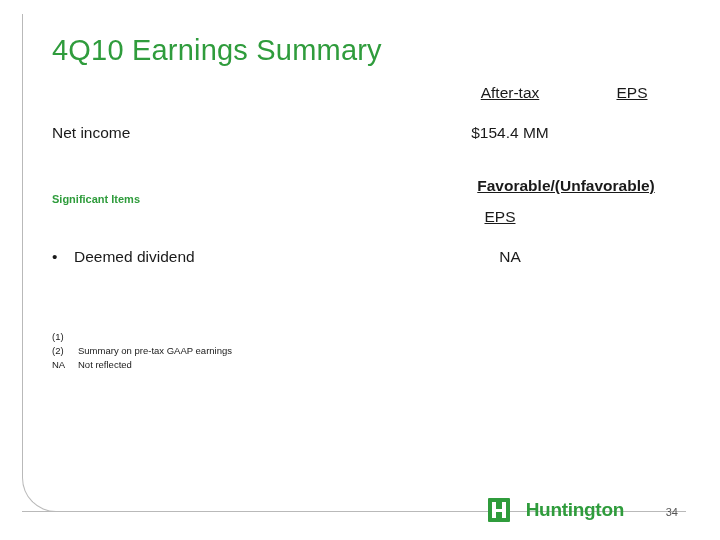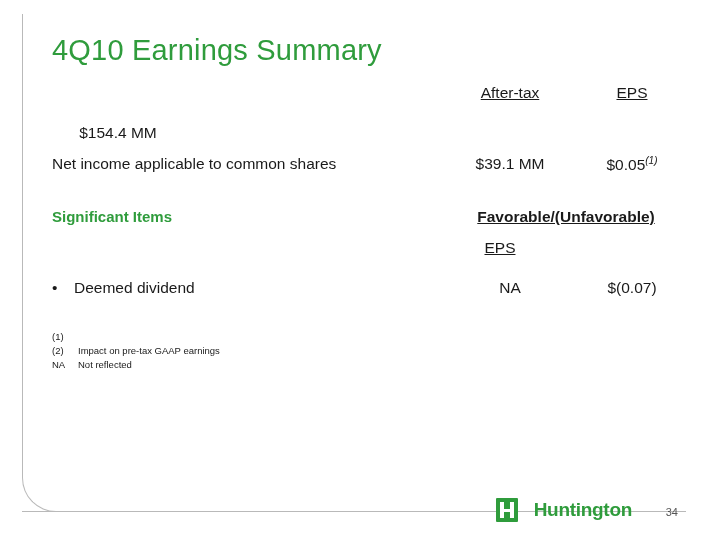--- a/index.html
+++ b/index.html
@@ -82,21 +82,22 @@
   }
   .sup {
     font-size: 10px;
     vertical-align: super;
     font-style: italic;
   }
 
   .section-title {
     color: #2f9c3c;
     font-weight: bold;
-    font-size: 15px;
+    font-size: 11px;
+    margin-top: 16px;
   }
   .span-right {
     width: 244px;
     flex: 0 0 244px;
     text-align: center;
     font-weight: bold;
   }
   .bullet-label {
     width: 392px;
     flex: 0 0 392px;
@@ -132,21 +133,21 @@
   .footer-rule {
     position: absolute;
     left: 22px;
     bottom: 28px;
     width: 664px;
     height: 1px;
     background: #b9b9b9;
   }
   .logo {
     position: absolute;
-    right: 88px;
+    right: 96px;
     bottom: 18px;
     display: flex;
     align-items: center;
     gap: 16px;
   }
   .logo-mark {
     width: 22px;
     height: 24px;
     background: #2f9c3c;
     position: relative;
@@ -198,31 +199,25 @@
 
     <div class="row hdr-row">
       <div class="c-label"></div>
       <div class="c-mid"><span class="u">After-tax</span></div>
       <div class="c-right"><span class="u">EPS</span></div>
     </div>
 
     <div class="spacer-sm"></div>
 
     <div class="row data-row">
+      <div class="c-label">Net income</div>
       <div class="c-mid">$154.4 MM</div>
       <div class="c-right"></div>
     </div>
 
-    <div class="row data-row">
-      <div class="c-label">Net income applicable to common shares</div>
-      <div class="c-mid">$39.1 MM</div>
-      <div class="c-right">
-        <span>$0.05</span><span class="sup">(1)</span>
-      </div>
-    </div>
 
     <div class="spacer-md"></div>
 
     <div class="row data-row">
       <div class="c-label section-title">Significant Items</div>
       <div class="span-right"><span class="u">Favorable/(Unfavorable)</span></div>
     </div>
 
     <div class="row hdr-row">
       <div class="c-label"></div>
@@ -230,32 +225,31 @@
     </div>
 
     <div class="spacer-sm"></div>
 
     <div class="row data-row">
       <div class="bullet-label">
         <span class="bullet-dot">•</span>
         <span>Deemed dividend</span>
       </div>
       <div class="c-mid">NA</div>
-      <div class="c-right">$(0.07)</div>
     </div>
 
   </div>
 
   <div class="footnotes">
     <div class="fn-row">
       <span class="fn-mark">(1)</span>
     </div>
     <div class="fn-row">
       <span class="fn-mark">(2)</span>
-      <span>Impact on pre-tax GAAP earnings</span>
+      <span>Summary on pre-tax GAAP earnings</span>
     </div>
     <div class="fn-row">
       <span class="fn-mark">NA</span>
       <span>Not reflected</span>
     </div>
   </div>
 
   <div class="footer-rule"></div>
 
   <div class="logo">

